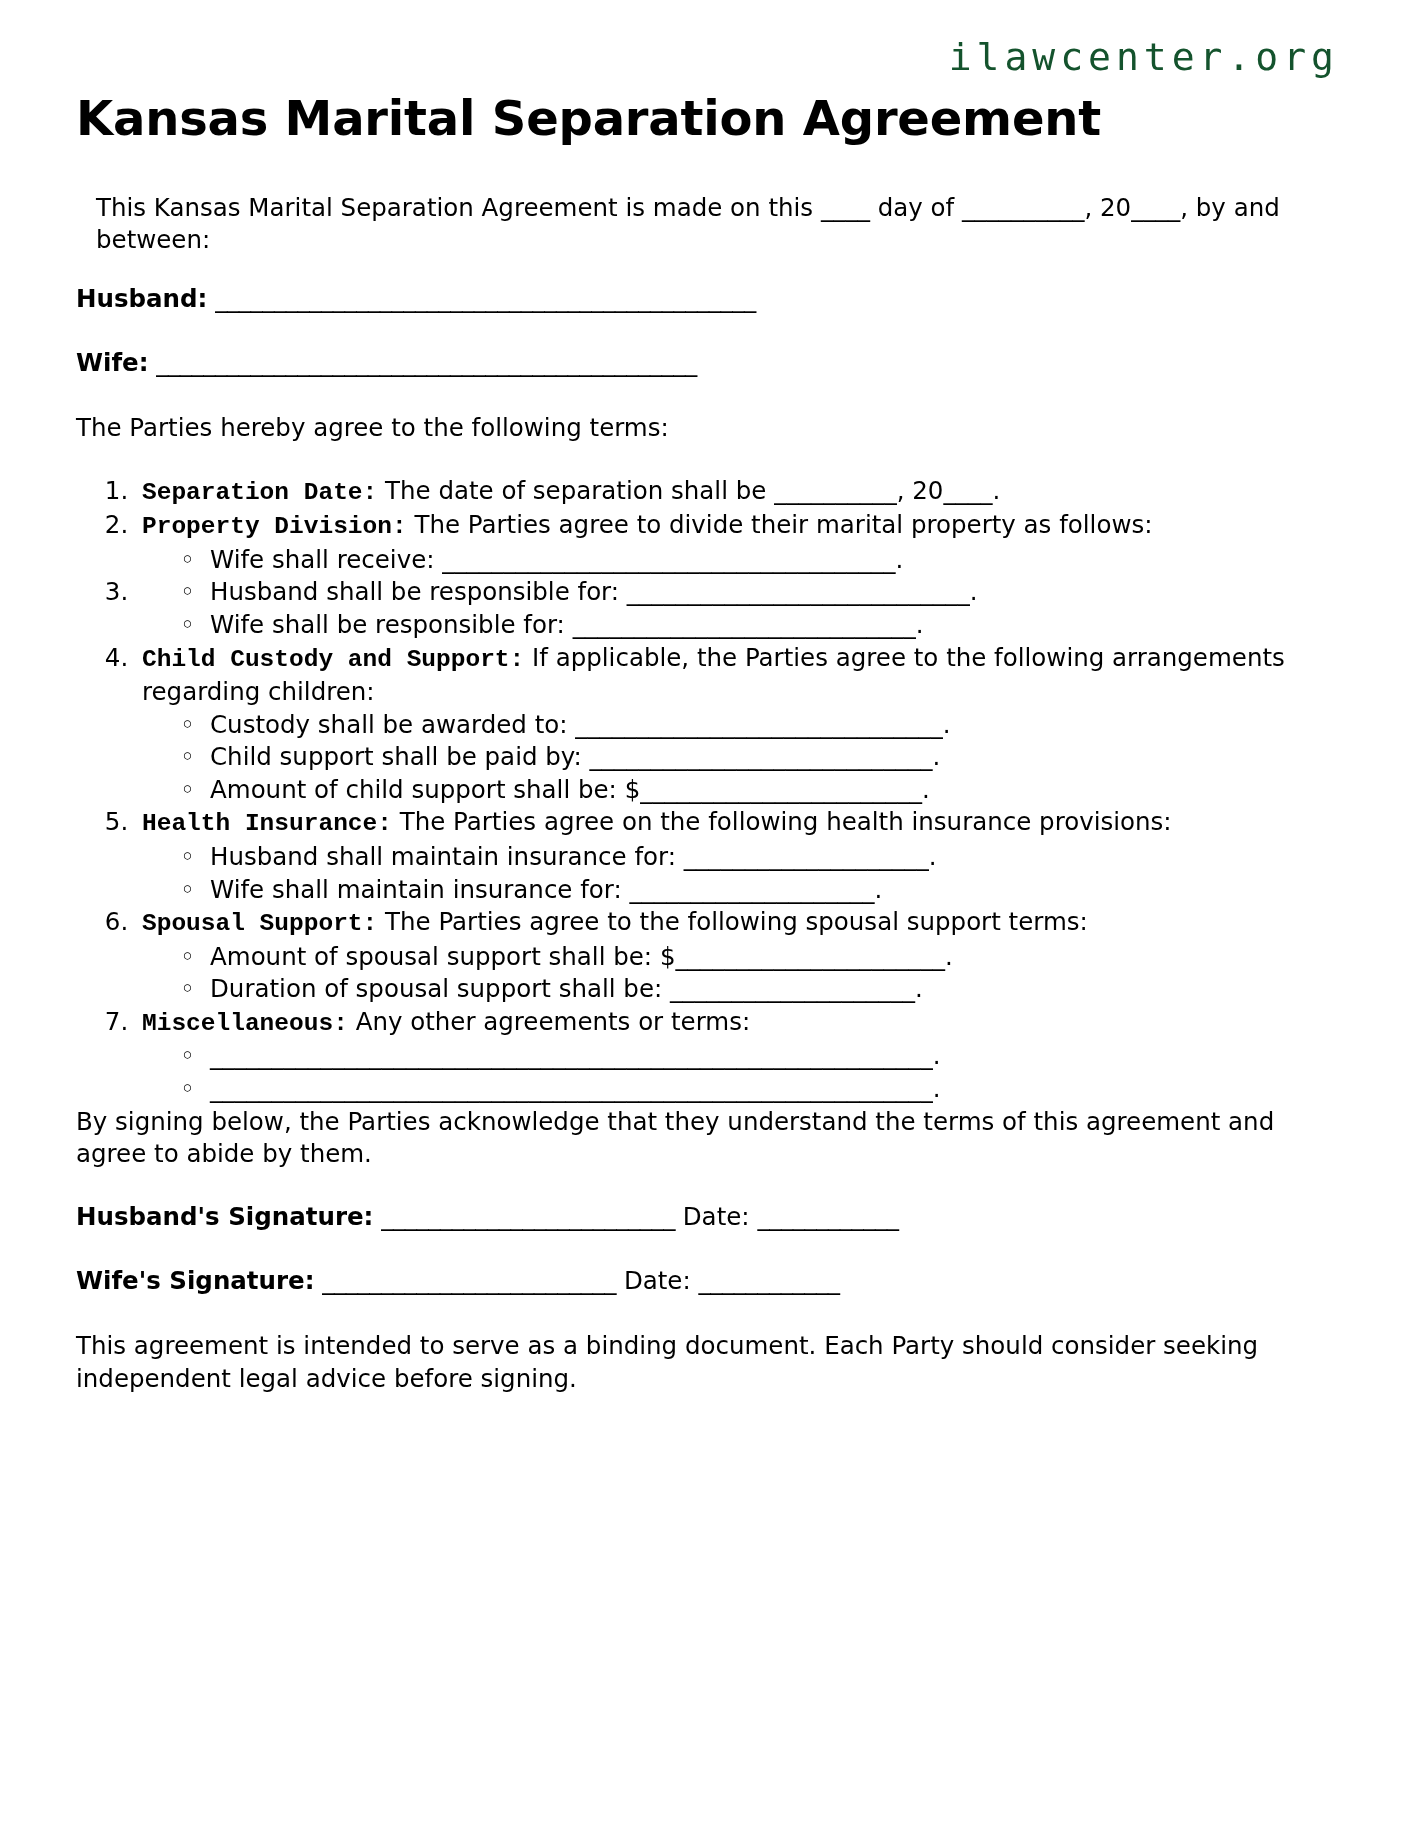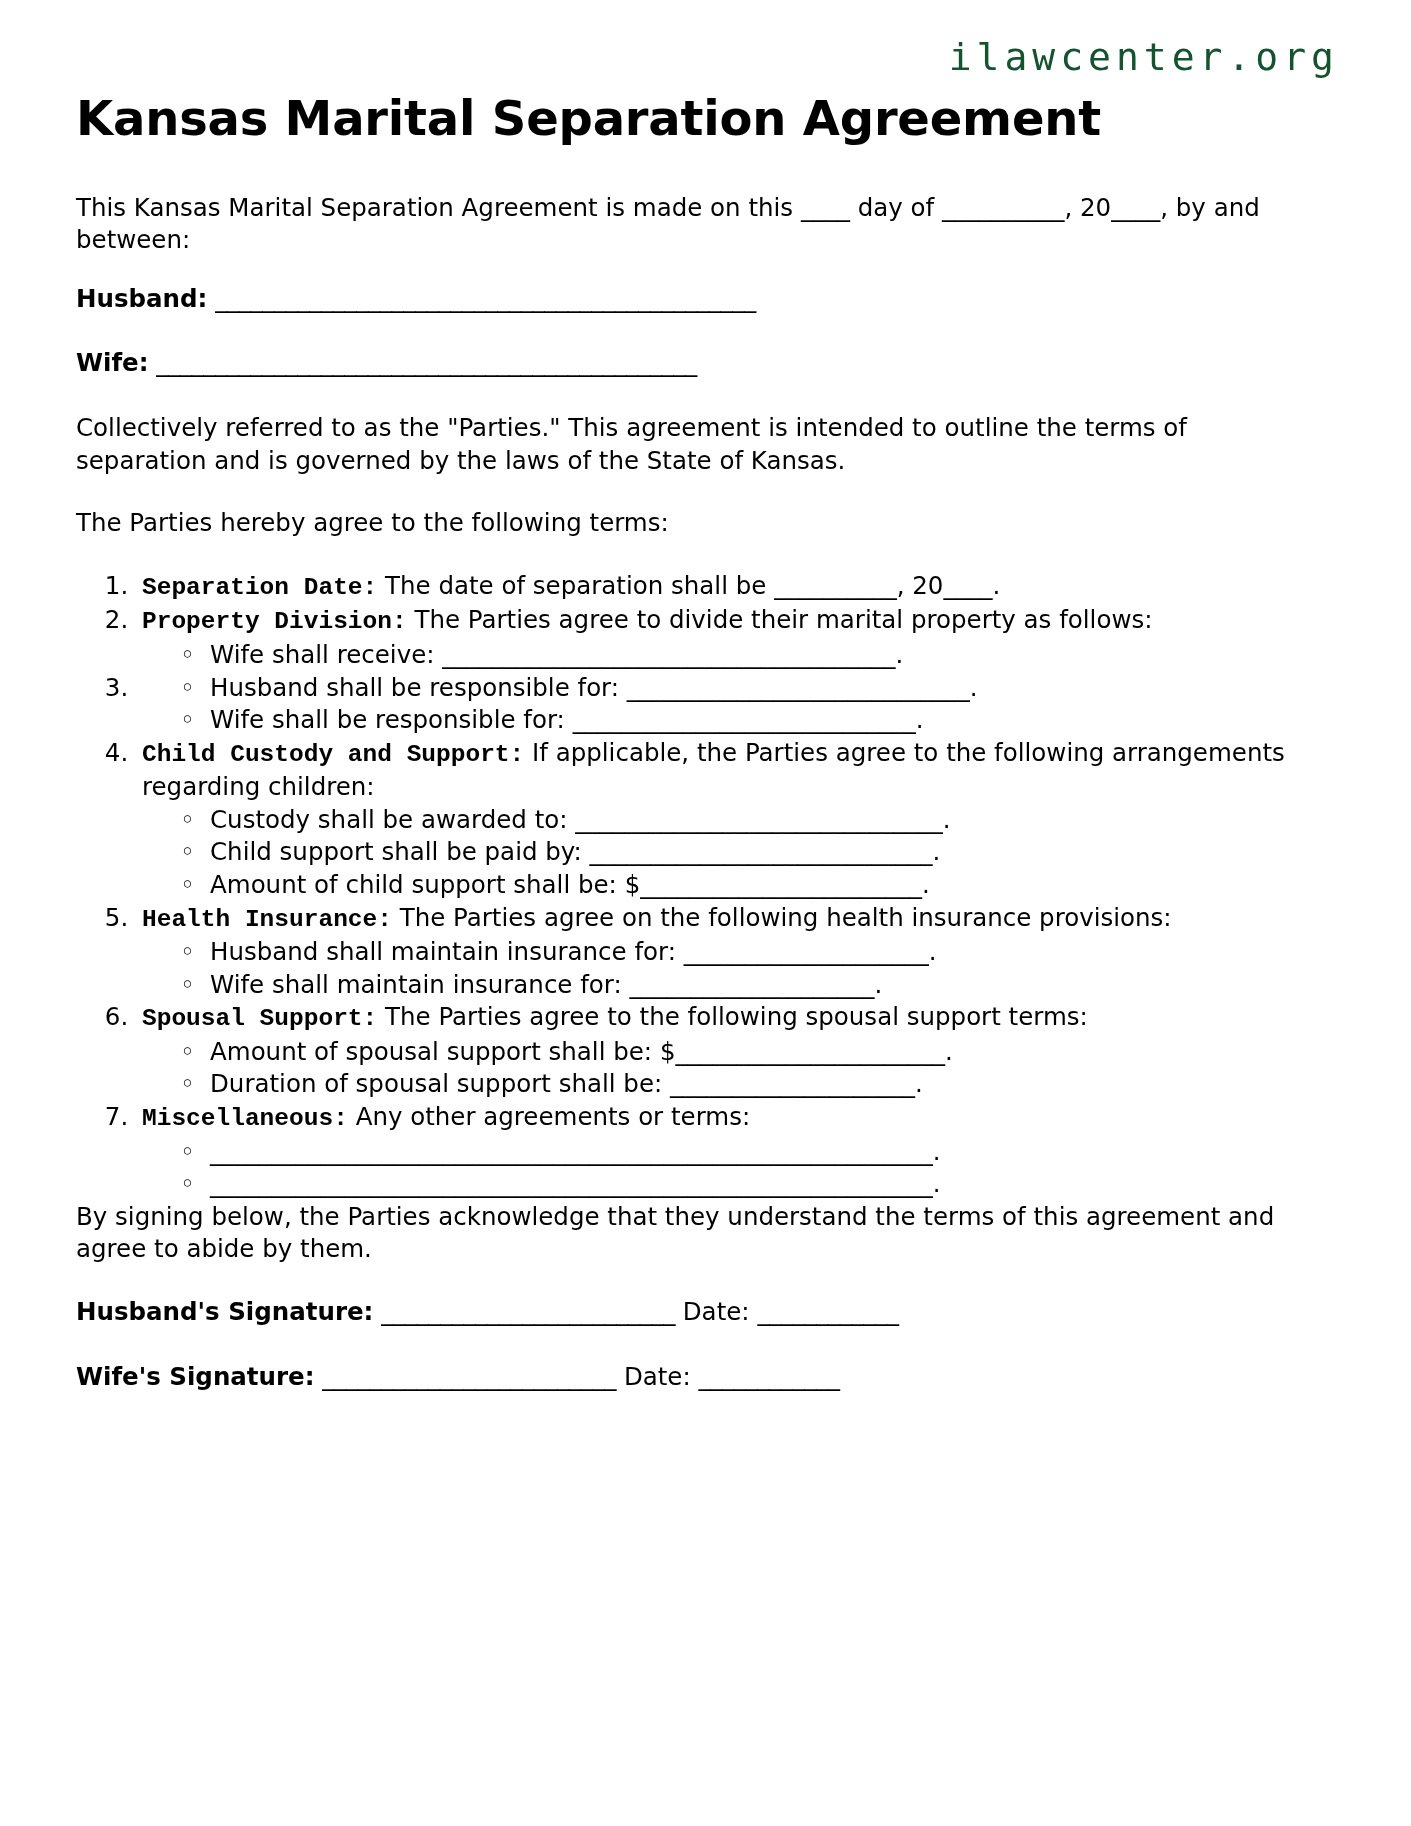--- a/index.html
+++ b/index.html
@@ -40,21 +40,21 @@
     margin: 0 0 46px 0;
     letter-spacing: -0.2px;
     color: #000;
   }
   p.para {
     font-size: 24.5px;
     line-height: 1.33;
     margin: 0 0 30px 0;
     color: #000;
   }
-  p.tight { margin-bottom: 26px; }
+  p.tight { margin-bottom: 26px; margin-left: 20px; }
   .party-line {
     font-size: 24.5px;
     line-height: 1.33;
     margin: 12px 0 32px 0;
   }
   .party-line .lbl { font-weight: bold; }
   .blank { letter-spacing: -0.5px; }
   ol.terms {
     margin: 0 0 0 0;
     padding-left: 60px;
@@ -114,21 +114,20 @@
     <div class="party-line">
       <span class="lbl">Husband:</span>
       <span class="blank">______________________________________________</span>
     </div>
 
     <div class="party-line">
       <span class="lbl">Wife:</span>
       <span class="blank">______________________________________________</span>
     </div>
 
-    <p class="para">Collectively referred to as the "Parties." This agreement is intended to outline the terms of separation and is governed by the laws of the State of Kansas.</p>
 
     <p class="para">The Parties hereby agree to the following terms:</p>
 
     <ol class="terms">
 
       <li>
         <span class="li-text">
           <span class="term-label">Separation Date:</span><span> The date of separation shall be __________, 20____.</span>
         </span>
       </li>
@@ -201,15 +200,16 @@
       <span class="blank">____________</span>
     </div>
 
     <div class="sig-line">
       <span class="lbl">Wife's Signature:</span>
       <span class="blank">_________________________</span>
       <span>Date:</span>
       <span class="blank">____________</span>
     </div>
 
+    <p class="para closing">This agreement is intended to serve as a binding document. Each Party should consider seeking independent legal advice before signing.</p>
 
   </div>
 </div>
 
 </body></html>

